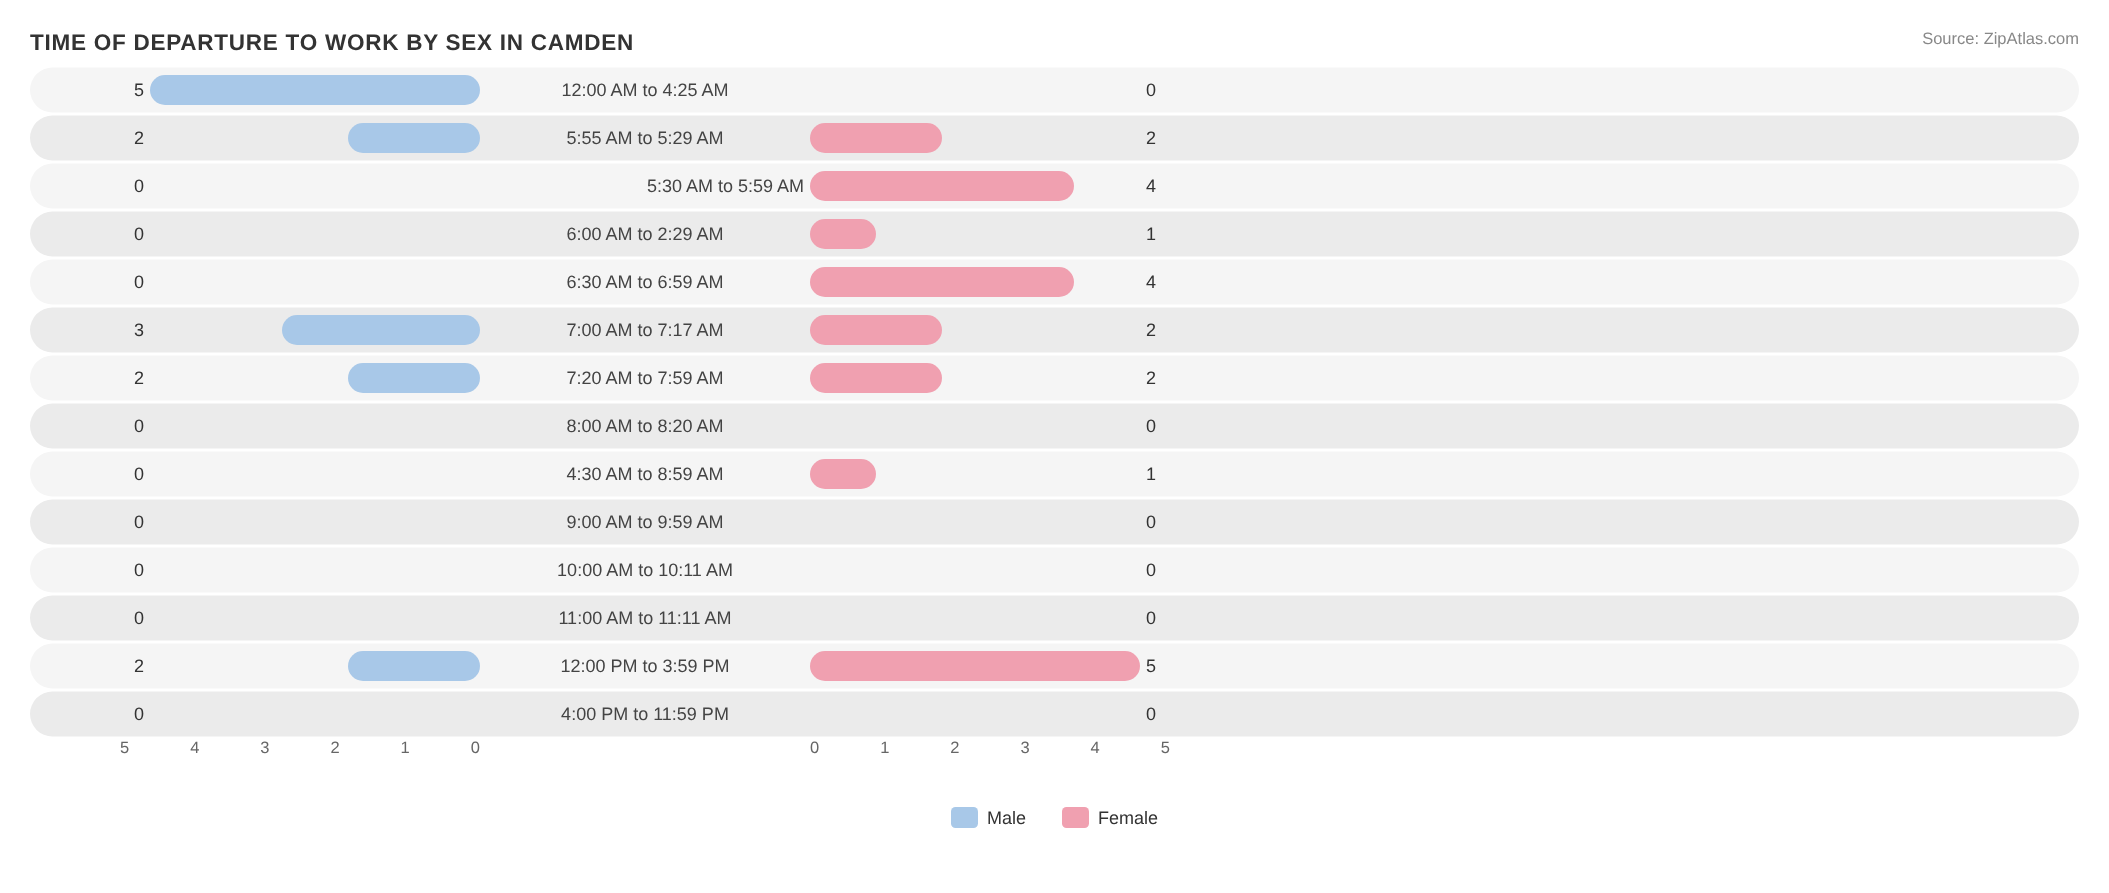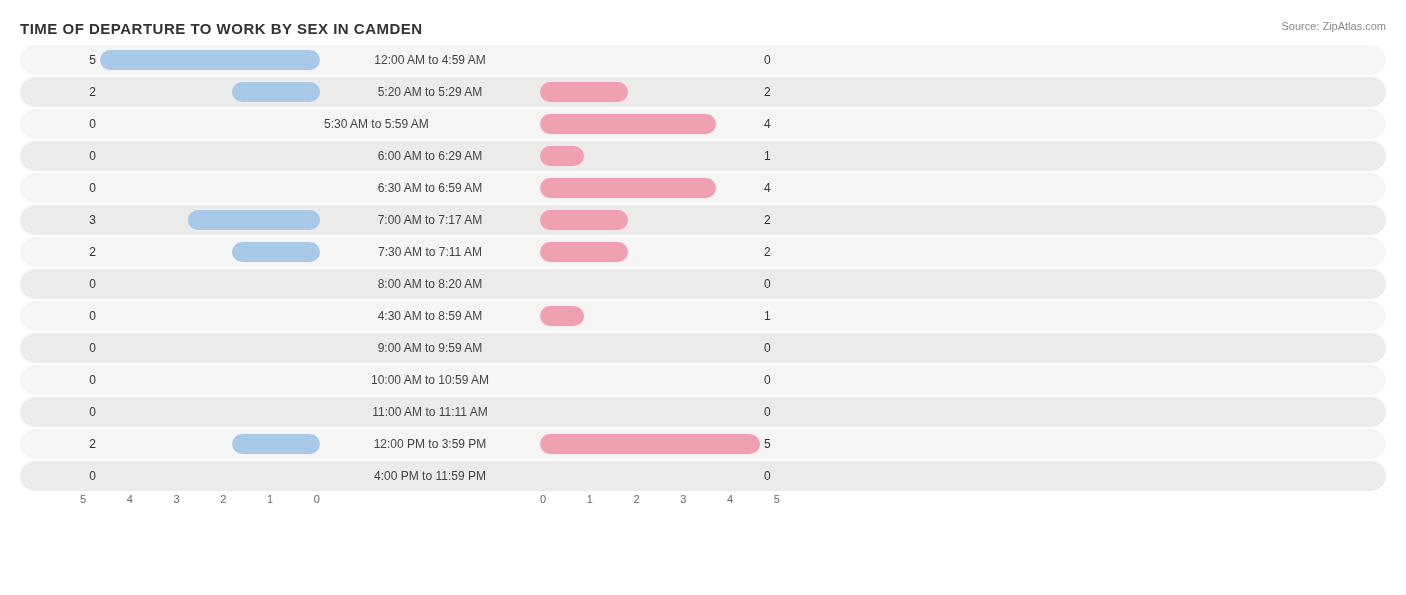--- a/index.html
+++ b/index.html
@@ -69,60 +69,60 @@
   <div class="source-text">Source: ZipAtlas.com</div>
 
   <div class="chart-area" id="chart-rows">
       <div style="display: flex; align-items: center; height: 30px; margin-bottom: 2px; border-radius: 16px; background: rgb(245, 245, 245);">
         <div style="display: flex; align-items: center; justify-content: flex-end; width: 300px; padding-right: 0px; flex-shrink: 0;">
           <span style="font-size: 12px; color: rgb(51, 51, 51); min-width: 20px; text-align: right; margin-right: 4px;">5</span>
           <div style="display: flex; justify-content: flex-end; width: 220px;">
             <div style="background: rgb(168, 200, 232); height: 20px; border-radius: 10px; width: 220px;"></div>
           </div>
         </div>
-        <div style="width: 220px; text-align: center; font-size: 12px; color: rgb(68, 68, 68); flex-shrink: 0; padding: 0px 4px;">12:00 AM to 4:59 AM</div>
+        <div style="width: 220px; text-align: center; font-size: 12px; color: rgb(68, 68, 68); flex-shrink: 0; padding: 0px 4px;">12:00 AM to 4:25 AM</div>
         <div style="display: flex; align-items: center; width: 300px; padding-left: 0px; flex-shrink: 0;">
           <div style="display: flex; justify-content: flex-start; width: 220px;"></div>
           <span style="font-size: 12px; color: rgb(51, 51, 51); min-width: 20px; margin-left: 4px;">0</span>
         </div>
       </div>
       <div style="display: flex; align-items: center; height: 30px; margin-bottom: 2px; border-radius: 16px; background: rgb(235, 235, 235);">
         <div style="display: flex; align-items: center; justify-content: flex-end; width: 300px; padding-right: 0px; flex-shrink: 0;">
           <span style="font-size: 12px; color: rgb(51, 51, 51); min-width: 20px; text-align: right; margin-right: 4px;">2</span>
           <div style="display: flex; justify-content: flex-end; width: 220px;">
             <div style="background: rgb(168, 200, 232); height: 20px; border-radius: 10px; width: 88px;"></div>
           </div>
         </div>
-        <div style="width: 220px; text-align: center; font-size: 12px; color: rgb(68, 68, 68); flex-shrink: 0; padding: 0px 4px;">5:20 AM to 5:29 AM</div>
+        <div style="width: 220px; text-align: center; font-size: 12px; color: rgb(68, 68, 68); flex-shrink: 0; padding: 0px 4px;">5:55 AM to 5:29 AM</div>
         <div style="display: flex; align-items: center; width: 300px; padding-left: 0px; flex-shrink: 0;">
           <div style="display: flex; justify-content: flex-start; width: 220px;">
             <div style="background: rgb(240, 160, 176); height: 20px; border-radius: 10px; width: 88px;"></div>
           </div>
           <span style="font-size: 12px; color: rgb(51, 51, 51); min-width: 20px; margin-left: 4px;">2</span>
         </div>
       </div>
       <div style="display: flex; align-items: center; height: 30px; margin-bottom: 2px; border-radius: 16px; background: rgb(245, 245, 245);">
         <div style="display: flex; align-items: center; justify-content: flex-end; width: 300px; padding-right: 0px; flex-shrink: 0;">
           <span style="font-size: 12px; color: rgb(51, 51, 51); min-width: 20px; text-align: right; margin-right: 4px;">0</span>
           <div style="display: flex; justify-content: flex-end; width: 220px;"></div>
         </div>
-        <div style="width: 220px; text-align: left; font-size: 12px; color: rgb(68, 68, 68); flex-shrink: 0; padding: 0px 4px;">5:30 AM to 5:59 AM</div>
+        <div style="width: 220px; text-align: right; font-size: 12px; color: rgb(68, 68, 68); flex-shrink: 0; padding: 0px 4px;">5:30 AM to 5:59 AM</div>
         <div style="display: flex; align-items: center; width: 300px; padding-left: 0px; flex-shrink: 0;">
           <div style="display: flex; justify-content: flex-start; width: 220px;">
             <div style="background: rgb(240, 160, 176); height: 20px; border-radius: 10px; width: 176px;"></div>
           </div>
           <span style="font-size: 12px; color: rgb(51, 51, 51); min-width: 20px; margin-left: 4px;">4</span>
         </div>
       </div>
       <div style="display: flex; align-items: center; height: 30px; margin-bottom: 2px; border-radius: 16px; background: rgb(235, 235, 235);">
         <div style="display: flex; align-items: center; justify-content: flex-end; width: 300px; padding-right: 0px; flex-shrink: 0;">
           <span style="font-size: 12px; color: rgb(51, 51, 51); min-width: 20px; text-align: right; margin-right: 4px;">0</span>
           <div style="display: flex; justify-content: flex-end; width: 220px;"></div>
         </div>
-        <div style="width: 220px; text-align: center; font-size: 12px; color: rgb(68, 68, 68); flex-shrink: 0; padding: 0px 4px;">6:00 AM to 6:29 AM</div>
+        <div style="width: 220px; text-align: center; font-size: 12px; color: rgb(68, 68, 68); flex-shrink: 0; padding: 0px 4px;">6:00 AM to 2:29 AM</div>
         <div style="display: flex; align-items: center; width: 300px; padding-left: 0px; flex-shrink: 0;">
           <div style="display: flex; justify-content: flex-start; width: 220px;">
             <div style="background: rgb(240, 160, 176); height: 20px; border-radius: 10px; width: 44px;"></div>
           </div>
           <span style="font-size: 12px; color: rgb(51, 51, 51); min-width: 20px; margin-left: 4px;">1</span>
         </div>
       </div>
       <div style="display: flex; align-items: center; height: 30px; margin-bottom: 2px; border-radius: 16px; background: rgb(245, 245, 245);">
         <div style="display: flex; align-items: center; justify-content: flex-end; width: 300px; padding-right: 0px; flex-shrink: 0;">
           <span style="font-size: 12px; color: rgb(51, 51, 51); min-width: 20px; text-align: right; margin-right: 4px;">0</span>
@@ -151,21 +151,21 @@
           <span style="font-size: 12px; color: rgb(51, 51, 51); min-width: 20px; margin-left: 4px;">2</span>
         </div>
       </div>
       <div style="display: flex; align-items: center; height: 30px; margin-bottom: 2px; border-radius: 16px; background: rgb(245, 245, 245);">
         <div style="display: flex; align-items: center; justify-content: flex-end; width: 300px; padding-right: 0px; flex-shrink: 0;">
           <span style="font-size: 12px; color: rgb(51, 51, 51); min-width: 20px; text-align: right; margin-right: 4px;">2</span>
           <div style="display: flex; justify-content: flex-end; width: 220px;">
             <div style="background: rgb(168, 200, 232); height: 20px; border-radius: 10px; width: 88px;"></div>
           </div>
         </div>
-        <div style="width: 220px; text-align: center; font-size: 12px; color: rgb(68, 68, 68); flex-shrink: 0; padding: 0px 4px;">7:30 AM to 7:11 AM</div>
+        <div style="width: 220px; text-align: center; font-size: 12px; color: rgb(68, 68, 68); flex-shrink: 0; padding: 0px 4px;">7:20 AM to 7:59 AM</div>
         <div style="display: flex; align-items: center; width: 300px; padding-left: 0px; flex-shrink: 0;">
           <div style="display: flex; justify-content: flex-start; width: 220px;">
             <div style="background: rgb(240, 160, 176); height: 20px; border-radius: 10px; width: 88px;"></div>
           </div>
           <span style="font-size: 12px; color: rgb(51, 51, 51); min-width: 20px; margin-left: 4px;">2</span>
         </div>
       </div>
       <div style="display: flex; align-items: center; height: 30px; margin-bottom: 2px; border-radius: 16px; background: rgb(235, 235, 235);">
         <div style="display: flex; align-items: center; justify-content: flex-end; width: 300px; padding-right: 0px; flex-shrink: 0;">
           <span style="font-size: 12px; color: rgb(51, 51, 51); min-width: 20px; text-align: right; margin-right: 4px;">0</span>
@@ -199,21 +199,21 @@
         <div style="display: flex; align-items: center; width: 300px; padding-left: 0px; flex-shrink: 0;">
           <div style="display: flex; justify-content: flex-start; width: 220px;"></div>
           <span style="font-size: 12px; color: rgb(51, 51, 51); min-width: 20px; margin-left: 4px;">0</span>
         </div>
       </div>
       <div style="display: flex; align-items: center; height: 30px; margin-bottom: 2px; border-radius: 16px; background: rgb(245, 245, 245);">
         <div style="display: flex; align-items: center; justify-content: flex-end; width: 300px; padding-right: 0px; flex-shrink: 0;">
           <span style="font-size: 12px; color: rgb(51, 51, 51); min-width: 20px; text-align: right; margin-right: 4px;">0</span>
           <div style="display: flex; justify-content: flex-end; width: 220px;"></div>
         </div>
-        <div style="width: 220px; text-align: center; font-size: 12px; color: rgb(68, 68, 68); flex-shrink: 0; padding: 0px 4px;">10:00 AM to 10:59 AM</div>
+        <div style="width: 220px; text-align: center; font-size: 12px; color: rgb(68, 68, 68); flex-shrink: 0; padding: 0px 4px;">10:00 AM to 10:11 AM</div>
         <div style="display: flex; align-items: center; width: 300px; padding-left: 0px; flex-shrink: 0;">
           <div style="display: flex; justify-content: flex-start; width: 220px;"></div>
           <span style="font-size: 12px; color: rgb(51, 51, 51); min-width: 20px; margin-left: 4px;">0</span>
         </div>
       </div>
       <div style="display: flex; align-items: center; height: 30px; margin-bottom: 2px; border-radius: 16px; background: rgb(235, 235, 235);">
         <div style="display: flex; align-items: center; justify-content: flex-end; width: 300px; padding-right: 0px; flex-shrink: 0;">
           <span style="font-size: 12px; color: rgb(51, 51, 51); min-width: 20px; text-align: right; margin-right: 4px;">0</span>
           <div style="display: flex; justify-content: flex-end; width: 220px;"></div>
         </div>
@@ -267,13 +267,23 @@
             <span style="font-size: 11px; color: rgb(102, 102, 102);">1</span>
             <span style="font-size: 11px; color: rgb(102, 102, 102);">2</span>
             <span style="font-size: 11px; color: rgb(102, 102, 102);">3</span>
             <span style="font-size: 11px; color: rgb(102, 102, 102);">4</span>
             <span style="font-size: 11px; color: rgb(102, 102, 102);">5</span>
           </div>
         </div>
       </div>
     </div>
 
+  <div class="legend">
+    <div class="legend-item">
+      <div class="legend-box legend-male"></div>
+      <span>Male</span>
+    </div>
+    <div class="legend-item">
+      <div class="legend-box legend-female"></div>
+      <span>Female</span>
+    </div>
+  </div>
 </div>
 
 </body></html>

